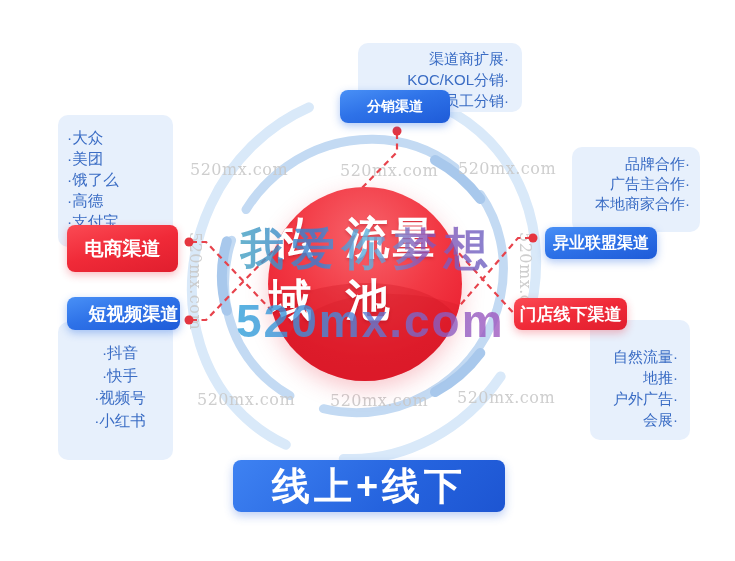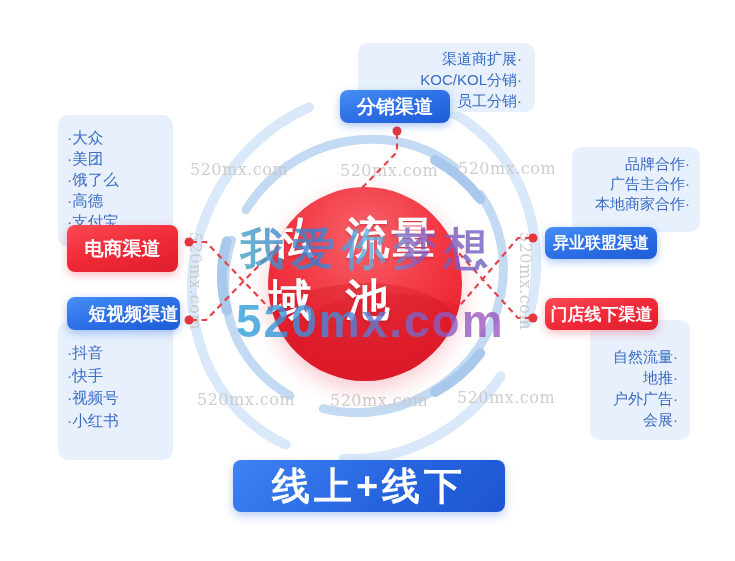--- a/index.html
+++ b/index.html
@@ -42,31 +42,31 @@
   .pill.red{background:linear-gradient(165deg,#fb4a54 0%,#f02a38 50%,#e01e2e 100%);
     box-shadow:0 3px 8px rgba(235,40,60,.32);}
 
   
   .infobox{
     position:absolute;background:#e7f0fc;border-radius:10px;color:#3a6cc4;z-index:6;
   }
   .infobox ul{list-style:none;margin:0;padding:0;}
   .infobox.right{text-align:right;}
 
-  .box-top{left:358px;top:43px;width:177px;height:69px;padding:5px 13px 0 0;font-size:15px;line-height:21px;}
+  .box-top{left:358px;top:43px;width:164px;height:69px;padding:5px 13px 0 0;font-size:15px;line-height:21px;}
   .box-lt{left:58px;top:115px;width:115px;height:132px;padding:12px 1px 0 9px;font-size:15.5px;line-height:21px;}
-  .box-lb{left:58px;top:322px;width:115px;height:138px;padding:20px 0 0 9px;font-size:15.5px;line-height:22.5px;}
+  .box-lb{left:58px;top:322px;width:115px;height:138px;padding:20px 0 0 9px;font-size:15.5px;line-height:22.5px;text-align:center;}
   .box-rt{left:572px;top:147px;width:128px;height:85px;padding:7px 10px 0 0;font-size:15px;line-height:20px;}
   .box-rb{left:590px;top:320px;width:100px;height:120px;padding:26px 12px 16px 0;font-size:15px;line-height:21px;}
 
-  .btn-dist{left:340px;top:90px;width:110px;height:33px;font-size:19px;}
+  .btn-dist{left:340px;top:90px;width:110px;height:33px;font-size:14px;}
   .btn-ec{left:67px;top:225px;width:111px;height:47px;font-size:19px;}
   .btn-sv{left:67px;top:297px;width:113px;height:33px;font-size:18px;padding-left:20px;}
   .btn-al{left:545px;top:227px;width:112px;height:32px;font-size:16px;}
-  .btn-os{left:545px;top:298px;width:113px;height:32px;font-size:17px;}
+  .btn-os{left:514px;top:298px;width:113px;height:32px;font-size:17px;}
 
   .banner{
     position:absolute;left:233px;top:460px;width:272px;height:52px;border-radius:8px;z-index:7;
     background:linear-gradient(135deg,#3e82f2 0%,#2563de 60%,#1d55d2 100%);
     display:flex;align-items:center;justify-content:center;color:#fff;font-size:38px;font-weight:700;letter-spacing:4px;
     box-shadow:0 4px 10px rgba(40,95,220,.30);
   }
 
   
   .wm-small{

